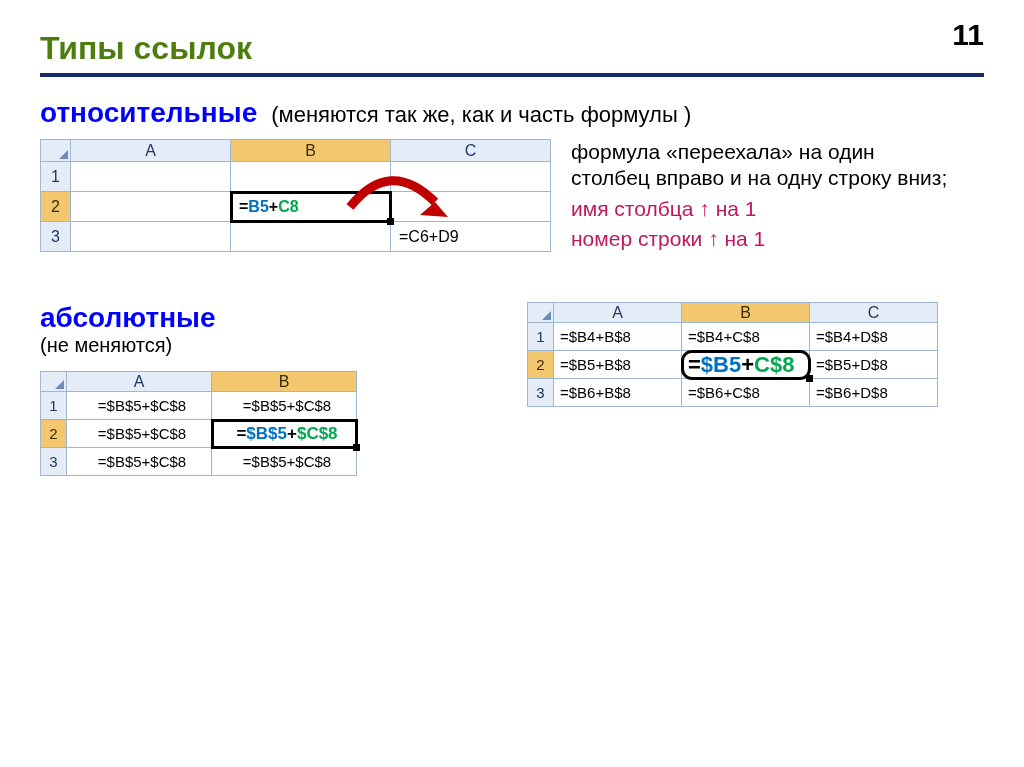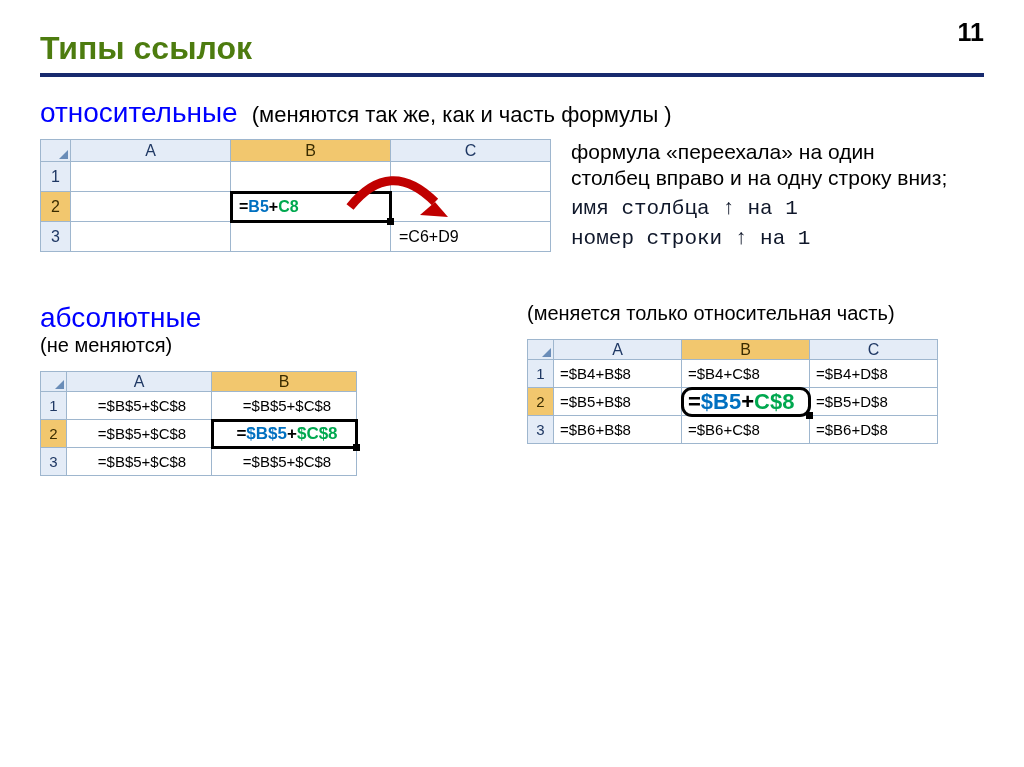--- a/index.html
+++ b/index.html
@@ -4,29 +4,29 @@
 <style>
   * { box-sizing: border-box; margin: 0; padding: 0; }
   body {
     font-family: Arial, sans-serif;
     background: #fff;
     width: 1024px;
     height: 767px;
     position: relative;
     padding: 20px 40px;
   }
-  .page-number { position: absolute; top: 18px; right: 40px; font-size: 25px; font-weight: bold; color: #000; }
+  .page-number { position: absolute; top: 18px; right: 40px; font-size: 30px; font-weight: bold; color: #000; }
   .title { font-size: 32px; font-weight: bold; color: #4d7c0f; margin-bottom: 6px; margin-top: 10px;}
   .hr { height: 4px; background: #172a6e; margin-bottom: 20px; }
   .section-header { display: flex; align-items: baseline; gap: 14px; margin-bottom: 6px; }
-  .blue-head { color: #0000ff; font-weight: normal; font-size: 28px; }
+  .blue-head { color: #0000ff; font-weight: bold; font-size: 28px; }
   .paren { color: #000; font-size: 22px; }
   .row-top { display: flex; gap: 20px; align-items: flex-start; margin-bottom: 50px; margin-top: 10px;}
   .side-text { font-size: 21px; color: #000; line-height: 1.25; }
-  .side-text .blue-line { color: #0f172a; margin-top: 4px; font-family: Liberation Mono, monospace; }
+  .side-text .blue-line { color: #be185d; margin-top: 4px; }
   .columns { display: flex; gap: 30px; }
   .col { flex: 1; }
 
   
   .sheet {
     border-collapse: collapse;
     font-size: 16px;
     background: #fff;
   }
   .sheet th, .sheet td {
@@ -158,21 +158,20 @@
       <tr>
         <td class="rownum">3</td>
         <td>=$B$5+$C$8</td>
         <td>=$B$5+$C$8</td>
       </tr>
     </tbody>
       </table>
   </div>
 
   <div class="col">
-    <div class="paren" style="font-size:20px; margin-bottom:14px;">(меняется только относительная часть)</div>
     <table class="sheet sheet3">
       <tbody>
           <tr>
         <th class="corner"></th>
         <th>A</th>
         <th class="sel">B</th>
         <th>C</th>
       </tr>
       <tr>
         <td class="rownum">1</td>

